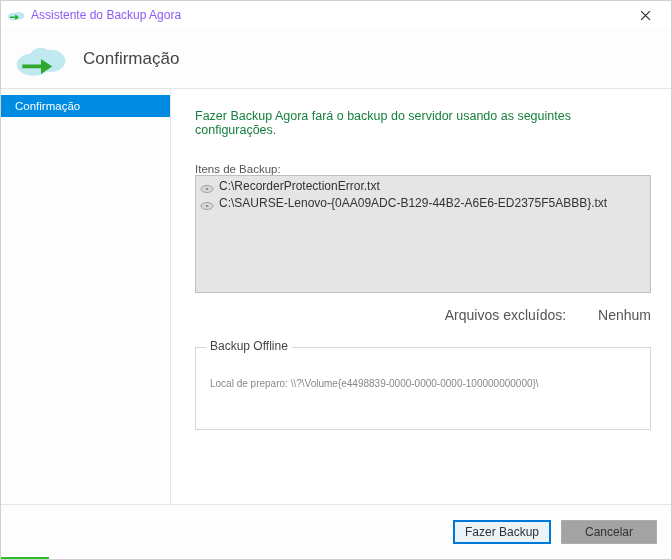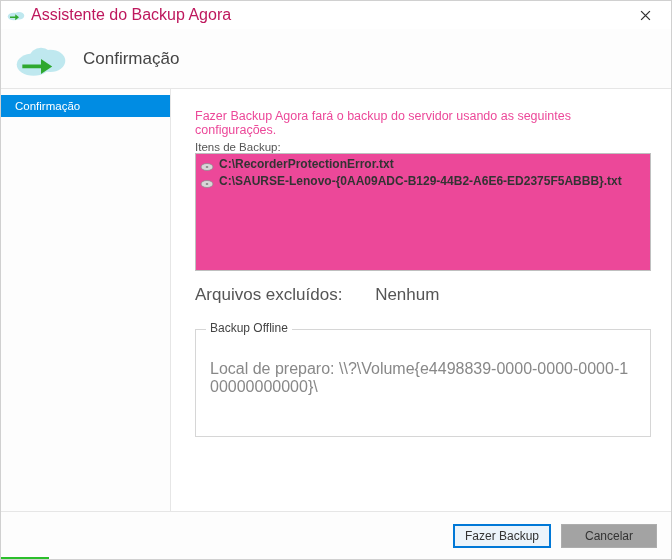--- a/index.html
+++ b/index.html
@@ -14,21 +14,21 @@
       position: relative;
     }
     .titlebar {
       height: 28px;
       display: flex;
       align-items: center;
       padding: 0 6px;
       background: #fff;
     }
     .titlebar-icon { width: 18px; height: 14px; margin-right: 6px; display: flex; align-items: center; }
-    .titlebar-title { font-size: 16px; color: #be185d; flex: 1; }
+    .titlebar-title { font-size: 12px; color: #8b5cf6; flex: 1; }
     .titlebar-close {
       width: 40px; height: 28px; display: flex; align-items: center; justify-content: center;
       font-size: 16px; color: #333; cursor: pointer;
     }
 
     .header {
       height: 60px;
       display: flex;
       align-items: center;
       padding: 0 12px;
@@ -58,70 +58,69 @@
       background: #008ce3;
       color: #fff;
     }
 
     .main {
       flex: 1;
       padding: 20px 20px 10px 24px;
       color: #333;
       overflow: hidden;
     }
-    .main-intro { font-size: 12.5px; color: #ec4899; margin-bottom: 4px; }
+    .main-intro { font-size: 12.5px; color: #15803d; margin-bottom: 26px; }
     .label-small { font-size: 11.5px; color: #555; margin-bottom: 0; }
     .items-box {
       width: 100%;
       height: 118px;
       border: 1px solid #bfbfbf;
-      background: #ec4899;
+      background: #e5e5e5;
       padding: 2px 2px;
       overflow: auto;
       margin-bottom: 14px;
-      font-weight: bold;
     }
     .file-row {
       display: flex;
       align-items: center;
       gap: 5px;
       padding: 0 2px;
       font-size: 12px;
       line-height: 17px;
       white-space: nowrap;
     }
     .disk-icon { width: 14px; height: 10px; }
-    .excluded-row { font-size: 17px; color: #555; margin-bottom: 16px; }
+    .excluded-row { font-size: 14px; color: #555; margin-bottom: 16px; text-align: right; }
     .excluded-row .val { margin-left: 28px; }
 
     .groupbox {
       border: 1px solid #d6d6d6;
       padding: 30px 14px 40px 14px;
       position: relative;
       margin-top: 24px;
     }
     .groupbox-title {
       position: absolute;
       top: -9px;
       left: 10px;
       background: #fff;
       padding: 0 4px;
       font-size: 12px;
       color: #444;
     }
     .groupbox-content {
-      font-size: 16px;
+      font-size: 10px;
       color: #888;
       word-break: break-all;
     }
 
     .footer {
       position: absolute;
       bottom: 0; left: 0; right: 0;
-      height: 48px;
+      height: 55px;
       border-top: 1px solid #e6e6e6;
       display: flex;
       align-items: center;
       justify-content: flex-end;
       gap: 10px;
       padding: 0 14px;
       background: #fdfdfd;
     }
     .btn {
       min-width: 96px;

